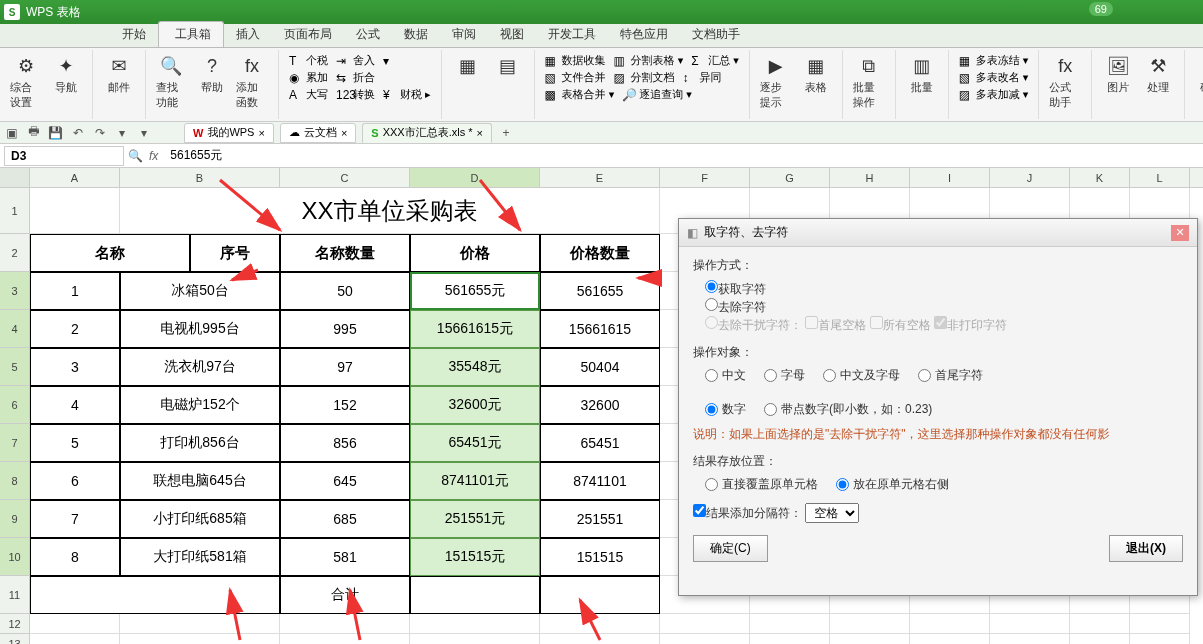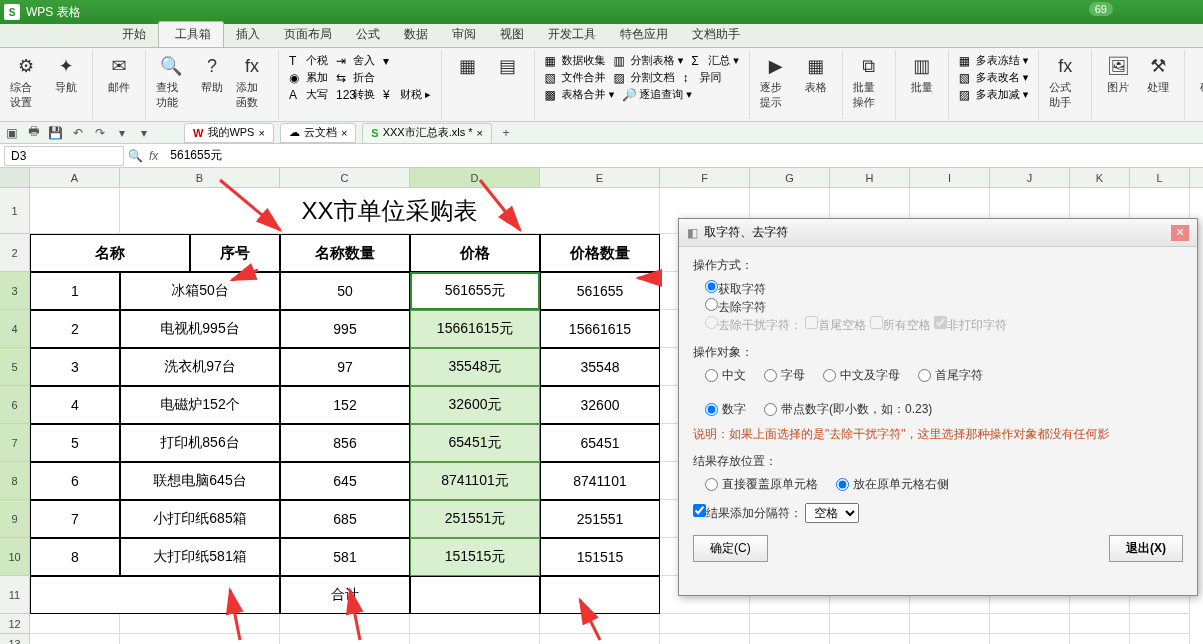--- a/index.html
+++ b/index.html
@@ -26,21 +26,21 @@
 .ribbon-small .ic { width: 14px; height: 14px; margin-right: 3px; font-size: 12px; display: inline-flex; align-items: center; }
 
 
 .quickbar { height: 22px; background: #eef5ee; border-bottom: 1px solid #ccc; display: flex; align-items: center; padding: 0 4px; gap: 6px; }
 .quickbar .qb { width: 16px; height: 16px; font-size: 12px; cursor: pointer; color: #555; display: flex; align-items: center; justify-content: center; }
 .doctab { display: flex; align-items: center; padding: 0 8px; height: 20px; border: 1px solid #ccc; background: #fff; border-radius: 3px 3px 0 0; font-size: 11px; gap: 4px; }
 .doctab.active { background: #f0f8f0; border-bottom-color: #f0f8f0; }
 
 
 .formulabar { height: 24px; background: #fff; border-bottom: 1px solid #ccc; display: flex; align-items: center; }
-.namebox { width: 120px; border: 1px solid #ccc; height: 20px; margin: 0 4px; padding: 0 6px; font-size: 12px; display: flex; align-items: center; }
+.namebox { width: 120px; border: 1px solid #ccc; height: 20px; margin: 0 4px; padding: 0 6px; font-size: 12px; display: flex; align-items: center; font-weight: bold; }
 .fx { padding: 0 6px; color: #666; font-style: italic; }
 .formula-input { flex: 1; height: 20px; border: none; padding: 0 6px; font-size: 12px; }
 
 
 .sheet { position: relative; background: #fff; }
 .colheads { display: flex; height: 20px; background: #eef3ee; border-bottom: 1px solid #ccc; }
 .corner { width: 30px; border-right: 1px solid #ccc; background: #e0e8e0; }
 .colhead { border-right: 1px solid #ccc; text-align: center; font-size: 11px; color: #444; display: flex; align-items: center; justify-content: center; }
 .colhead.sel { background: #d0e8c0; }
 .gridrow { display: flex; height: 38px; }
@@ -428,21 +428,21 @@
         <div class="cell wJ"></div>
         <div class="cell wK"></div>
         <div class="cell wL"></div>
       </div>
       <div class="gridrow">
         <div class="rowhead sel">5</div>
         <div class="cell wA tbl">3</div>
         <div class="cell wB tbl">洗衣机97台</div>
         <div class="cell wC tbl">97</div>
         <div class="cell wD tbl selrange">35548元</div>
-        <div class="cell wE tbl">35548</div>
+        <div class="cell wE tbl">50404</div>
         <div class="cell wF"></div>
         <div class="cell wG"></div>
         <div class="cell wH"></div>
         <div class="cell wI"></div>
         <div class="cell wJ"></div>
         <div class="cell wK"></div>
         <div class="cell wL"></div>
       </div>
       <div class="gridrow">
         <div class="rowhead sel">6</div>

